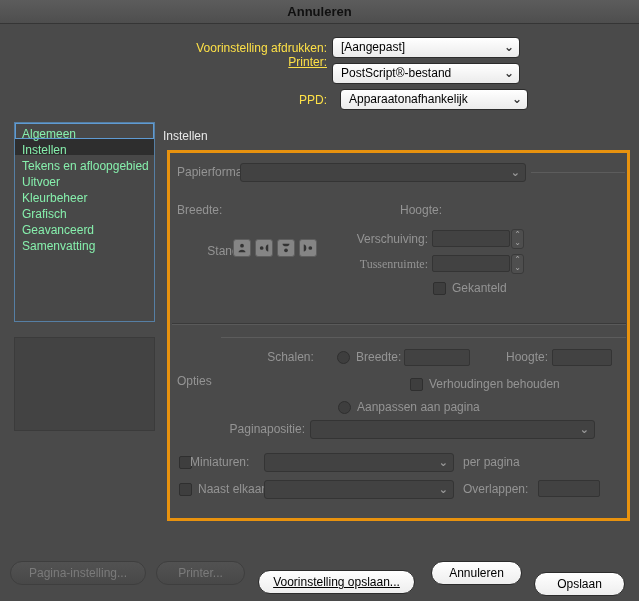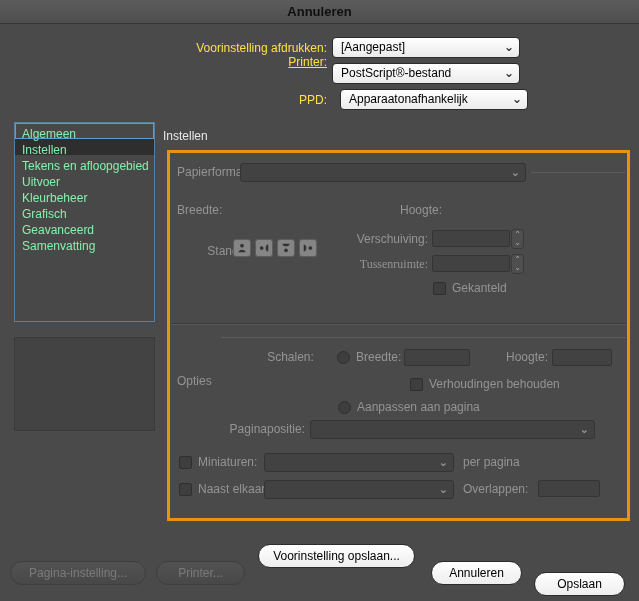--- a/index.html
+++ b/index.html
@@ -220,31 +220,31 @@
 
 <div class="abs rdo" style="left:338px;top:401px;"></div>
 <div class="abs dim-label" style="left:357px;top:398px;">Aanpassen aan pagina</div>
 
 <div class="abs dim-label r" style="left:215px;top:420px;width:90px;">Paginapositie:</div>
 <div class="abs dark-select" style="left:310px;top:420px;width:285px;">
   <span class="chev">⌄</span>
 </div>
 
 <div class="abs cbx" style="left:179px;top:456px;"></div>
-<div class="abs dim-label" style="left:198px;top:453px;">Miniaturen:</div>
+<div class="abs dim-label" style="left:190px;top:453px;">Miniaturen:</div>
 <div class="abs dark-select" style="left:264px;top:453px;width:190px;">
   <span class="chev">⌄</span>
 </div>
 <div class="abs dim-label" style="left:463px;top:453px;">per pagina</div>
 
 <div class="abs cbx" style="left:179px;top:483px;"></div>
 <div class="abs dim-label" style="left:198px;top:480px;">Naast elkaar:</div>
 <div class="abs dark-select" style="left:264px;top:480px;width:190px;">
   <span class="chev">⌄</span>
 </div>
 <div class="abs dim-label" style="left:463px;top:480px;">Overlappen:</div>
 <div class="abs dark-input" style="left:538px;top:480px;width:62px;"></div>
 
 <div class="abs btn dark" style="left:10px;top:561px;width:136px;">Pagina-instelling...</div>
 <div class="abs btn dark" style="left:156px;top:561px;width:89px;">Printer...</div>
-<div class="abs btn light" style="left:258px;top:544px;width:157px;">Voorinstelling opslaan...</div>
+<div class="abs btn light" style="left:258px;top:570px;width:157px;text-decoration:underline;">Voorinstelling opslaan...</div>
 <div class="abs btn light" style="left:431px;top:561px;width:91px;">Annuleren</div>
 <div class="abs btn light" style="left:534px;top:561px;width:91px;margin-top:11px;">Opslaan</div>
 
 </body></html>

